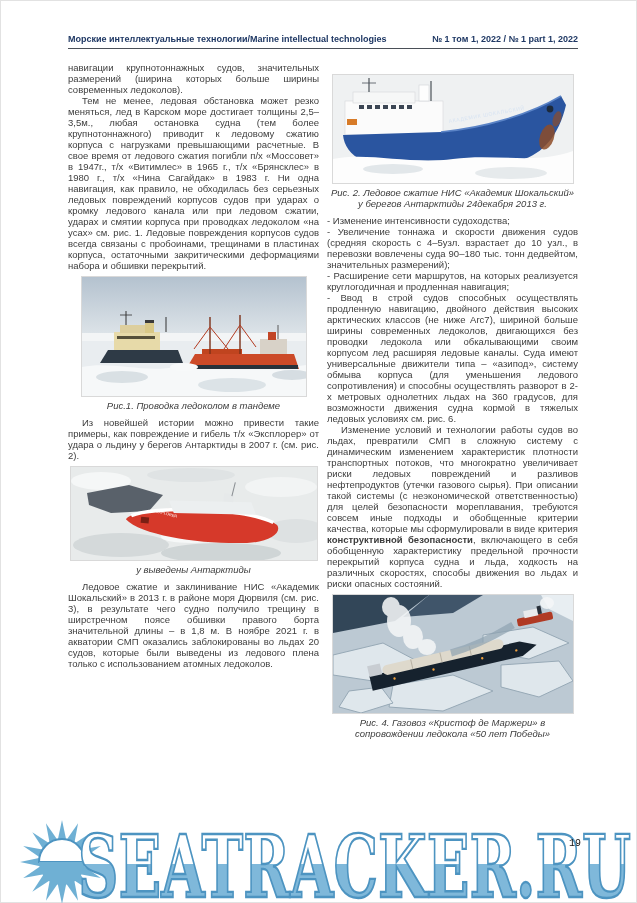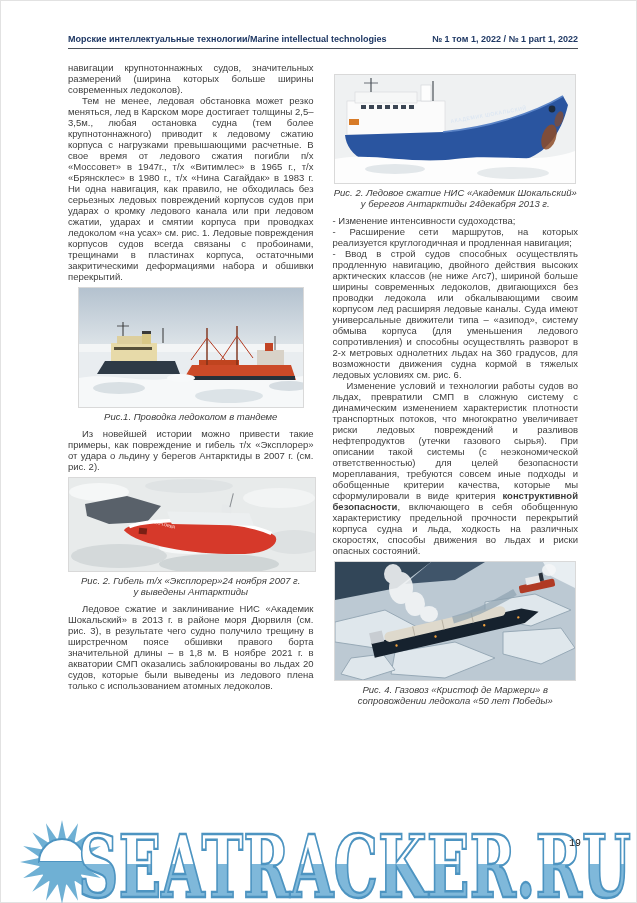--- a/index.html
+++ b/index.html
@@ -9,21 +9,21 @@
     overflow:hidden;box-shadow:inset 0 0 0 1px #e2e2e2;margin:0 auto;
   }
   .header{
     position:absolute;left:68px;top:34px;width:510px;
     display:flex;justify-content:space-between;align-items:flex-end;
     font-weight:bold;font-size:9px;color:#1f3864;
     border-bottom:1.6px solid #4a4f57;padding-bottom:4px;white-space:nowrap;text-align:center;
   }
   .columns{
     position:absolute;left:68px;top:62px;width:510px;
-    display:flex;gap:19px;
+    display:flex;gap:8px;
   }
   .col{flex:1;min-width:0;text-align:justify;font-size:9.5px;line-height:11px;}
   .col p{margin:0;}
   .col p.ind{text-indent:14px;}
   .b{font-weight:bold;}
   .figwrap{margin:5px 0 0;text-align:center;}
   .fig{display:inline-block;border:1px solid #d9d9d9;vertical-align:top;background:#eef1f3;}
   .caption{font-style:italic;text-align:center;margin:3px 0 6px;line-height:11px;font-size:9.5px;color:#3d3d3d;}
   .caption div{white-space:nowrap;}
   .watermark{position:absolute;left:0;top:820px;width:637px;height:83px;}
@@ -110,21 +110,20 @@
             <path d="M60,56 C80,44 170,36 202,48" fill="none" stroke="#ffffff" stroke-width="3.4"></path>
             <polygon points="96,37 178,30 184,42 102,49" fill="#eceff0"></polygon>
             <rect x="150" y="24" width="10" height="8" fill="#e6e9ea"></rect>
             <line x1="160" y1="12" x2="158" y2="26" stroke="#8a8f93" stroke-width="1"></line>
             <rect x="70" y="56" width="8" height="6" fill="#7a1f14"></rect>
             <text x="84" y="50" font-size="4" fill="#ffffff" transform="rotate(9 84 50)" font-family="Liberation Sans, sans-serif">EXPLORER</text>
           </g>
         </svg>
       </div>
       <div class="caption">
-        <div>Рис. 2. Гибель т/х «Эксплорер»24 ноября 2007 г.</div>
         <div>у выведены Антарктиды</div>
       </div>
 
       <p class="ind">Ледовое сжатие и заклинивание НИС «Академик Шокальский» в 2013 г. в районе моря Дюрвиля (см. рис. 3), в результате чего судно получило трещину в ширстречном поясе обшивки правого борта значительной длины – в 1,8 м. В ноябре 2021 г. в акватории СМП оказались заблокированы во льдах 20 судов, которые были выведены из ледового плена только с использованием атомных ледоколов.</p>
     </div>
 
     <div class="col">
 
       <div class="figwrap" style="margin-top:12px">
         <svg class="fig" width="240" height="108" viewBox="0 0 240 108">
@@ -157,20 +156,21 @@
           <ellipse cx="60" cy="94" rx="30" ry="5" fill="#e2e7ea"></ellipse>
           <ellipse cx="178" cy="98" rx="36" ry="6" fill="#e6eaec"></ellipse>
         </svg>
       </div>
       <div class="caption">
         <div>Рис. 2. Ледовое сжатие НИС «Академик Шокальский»</div>
         <div>у берегов Антарктиды 24декабря 2013 г.</div>
       </div>
 
       <p>- Изменение интенсивности судоходства;</p>
+      <p>- Увеличение тоннажа и скорости движения судов (средняя скорость с 4–5узл. взрастает до 10 узл., в перевозки вовлечены суда 90–180 тыс. тонн дедвейтом, значительных размерений);</p>
       <p>- Расширение сети маршрутов, на которых реализуется круглогодичная и продленная навигация;</p>
       <p>- Ввод в строй судов способных осуществлять продленную навигацию, двойного действия высоких арктических классов (не ниже Arc7), шириной больше ширины современных ледоколов, двигающихся без проводки ледокола или обкалывающими своим корпусом лед расширяя ледовые каналы. Суда имеют универсальные движители типа – «азипод», систему обмыва корпуса (для уменьшения ледового сопротивления) и способны осуществлять разворот в 2-х метровых однолетних льдах на 360 градусов, для возможности движения судна кормой в тяжелых ледовых условиях см. рис. 6.</p>
       <p class="ind"><span>Изменение условий и технологии работы судов во льдах, превратили СМП в сложную систему с динамическим изменением характеристик плотности транспортных потоков, что многократно увеличивает риски ледовых повреждений и разливов нефтепродуктов (утечки газового сырья). При описании такой системы (с неэкономической ответственностью) для целей безопасности мореплавания, требуются совсем иные подходы и обобщенные критерии качества, которые мы сформулировали в виде критерия </span><span class="b">конструктивной безопасности</span><span>, включающего в себя обобщенную характеристику предельной прочности перекрытий корпуса судна и льда, ходкость на различных скоростях, способы движения во льдах и риски опасных состояний.</span></p>
 
       <div class="figwrap">
         <svg class="fig" width="240" height="118" viewBox="0 0 240 118">
           <rect x="0" y="0" width="240" height="118" fill="#bcc9d3"></rect>
           <polygon points="0,0 96,0 62,26 0,38" fill="#324658"></polygon>
           <polygon points="96,0 150,0 120,18 70,22" fill="#40556a"></polygon>
           <g stroke="#97a9b6" stroke-width="1" fill="#dfe7ec">

